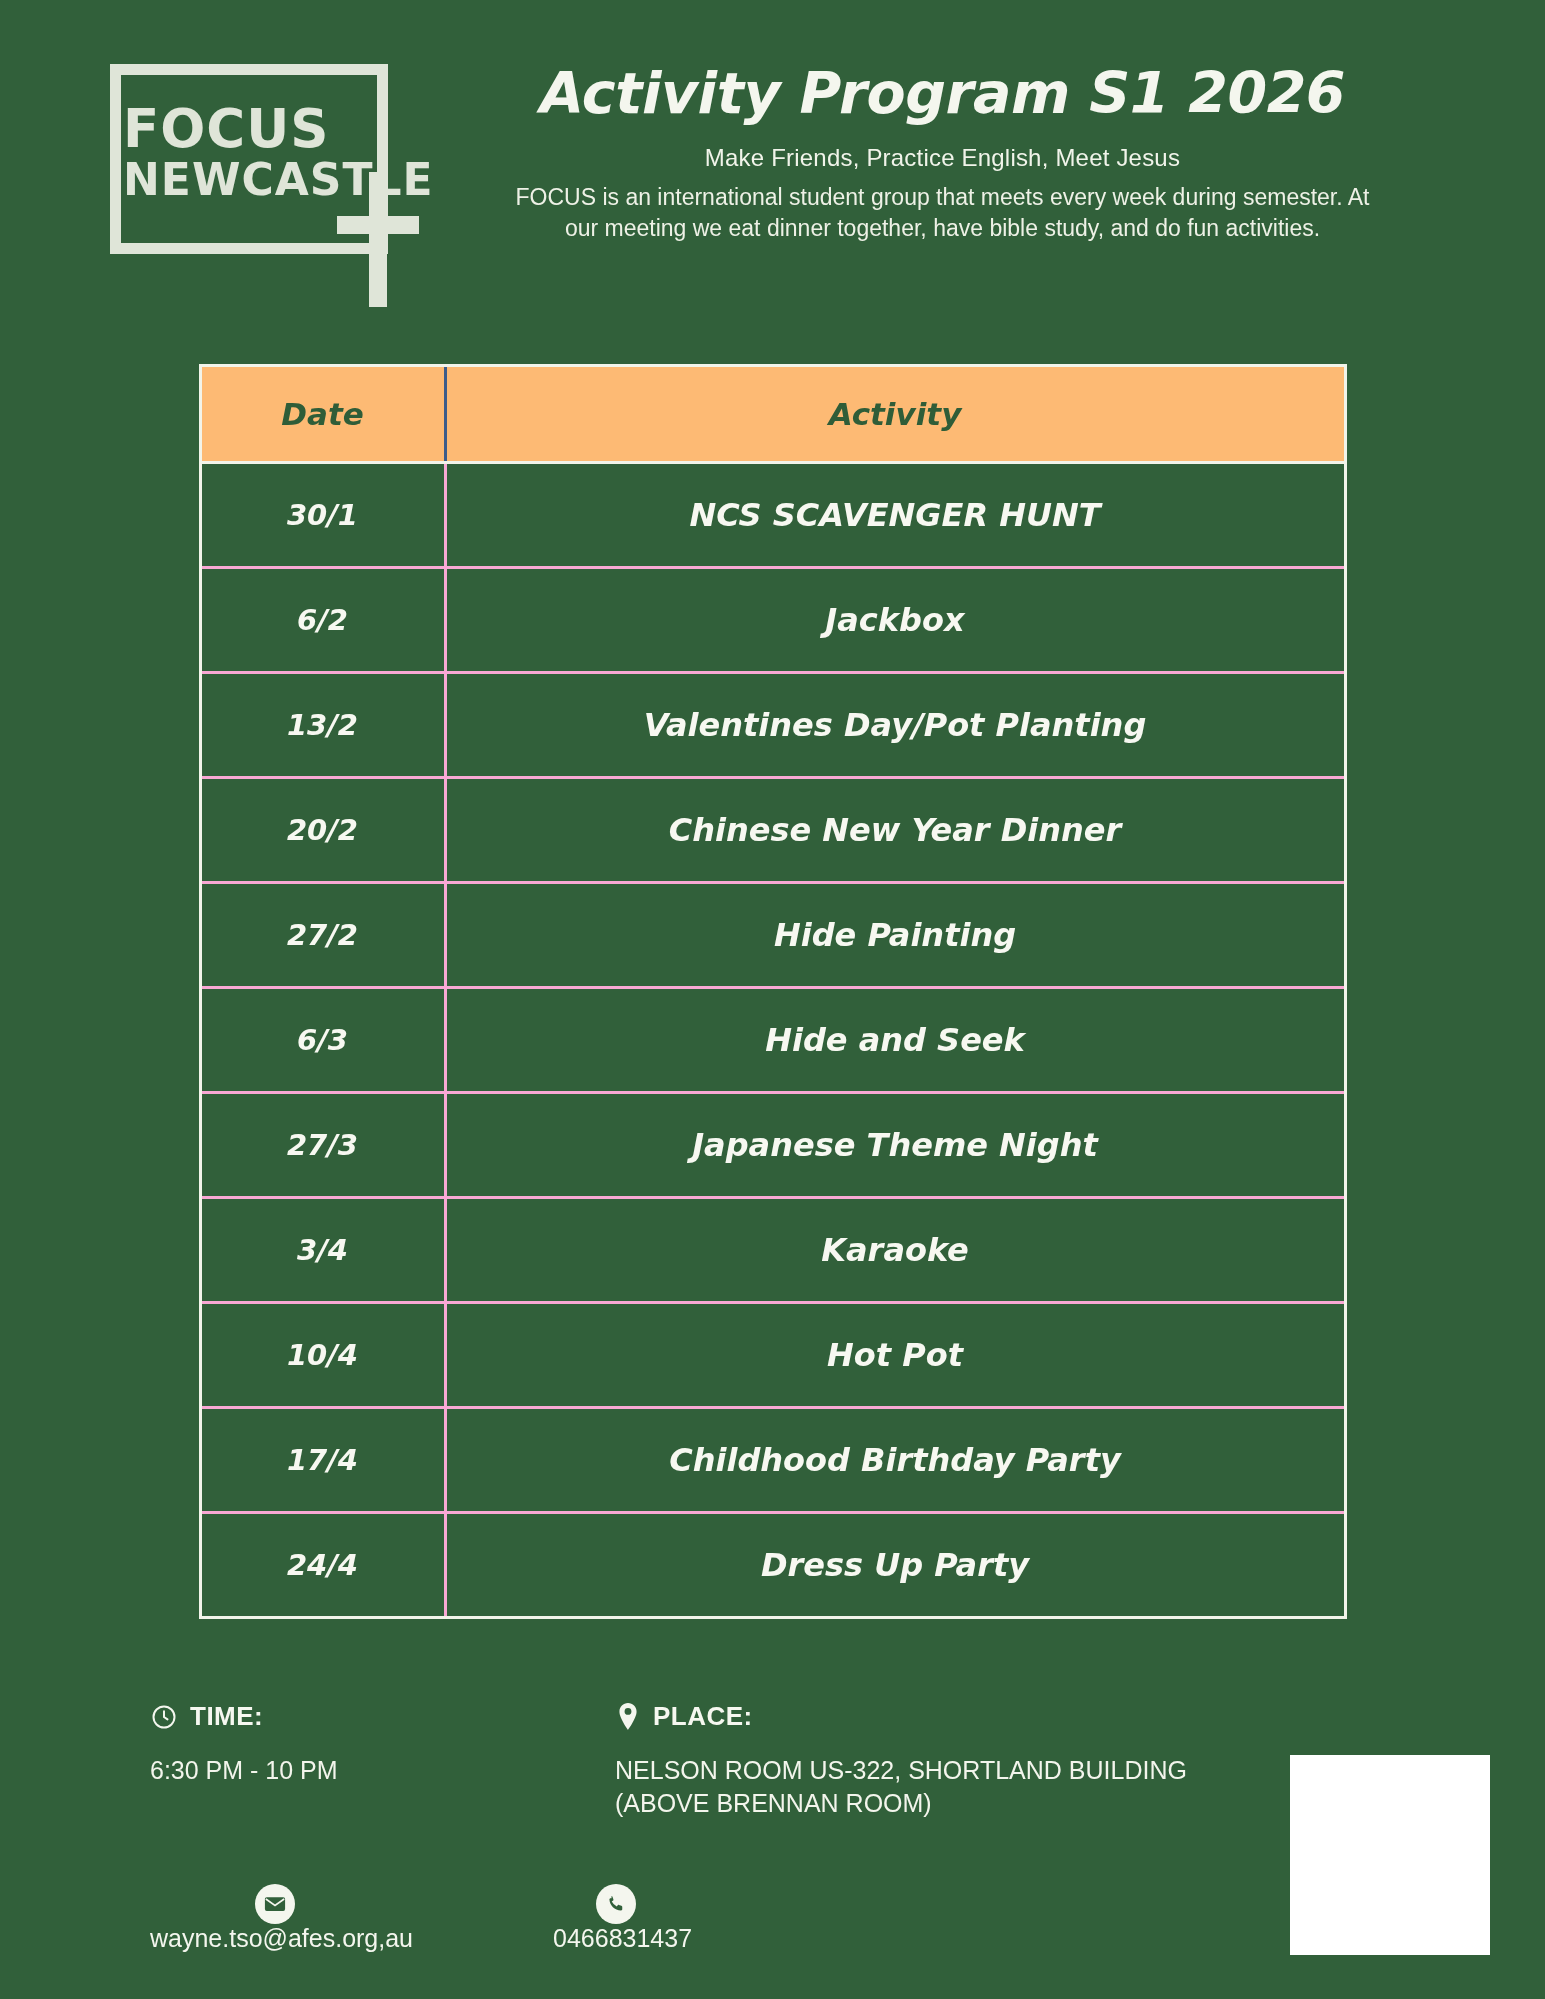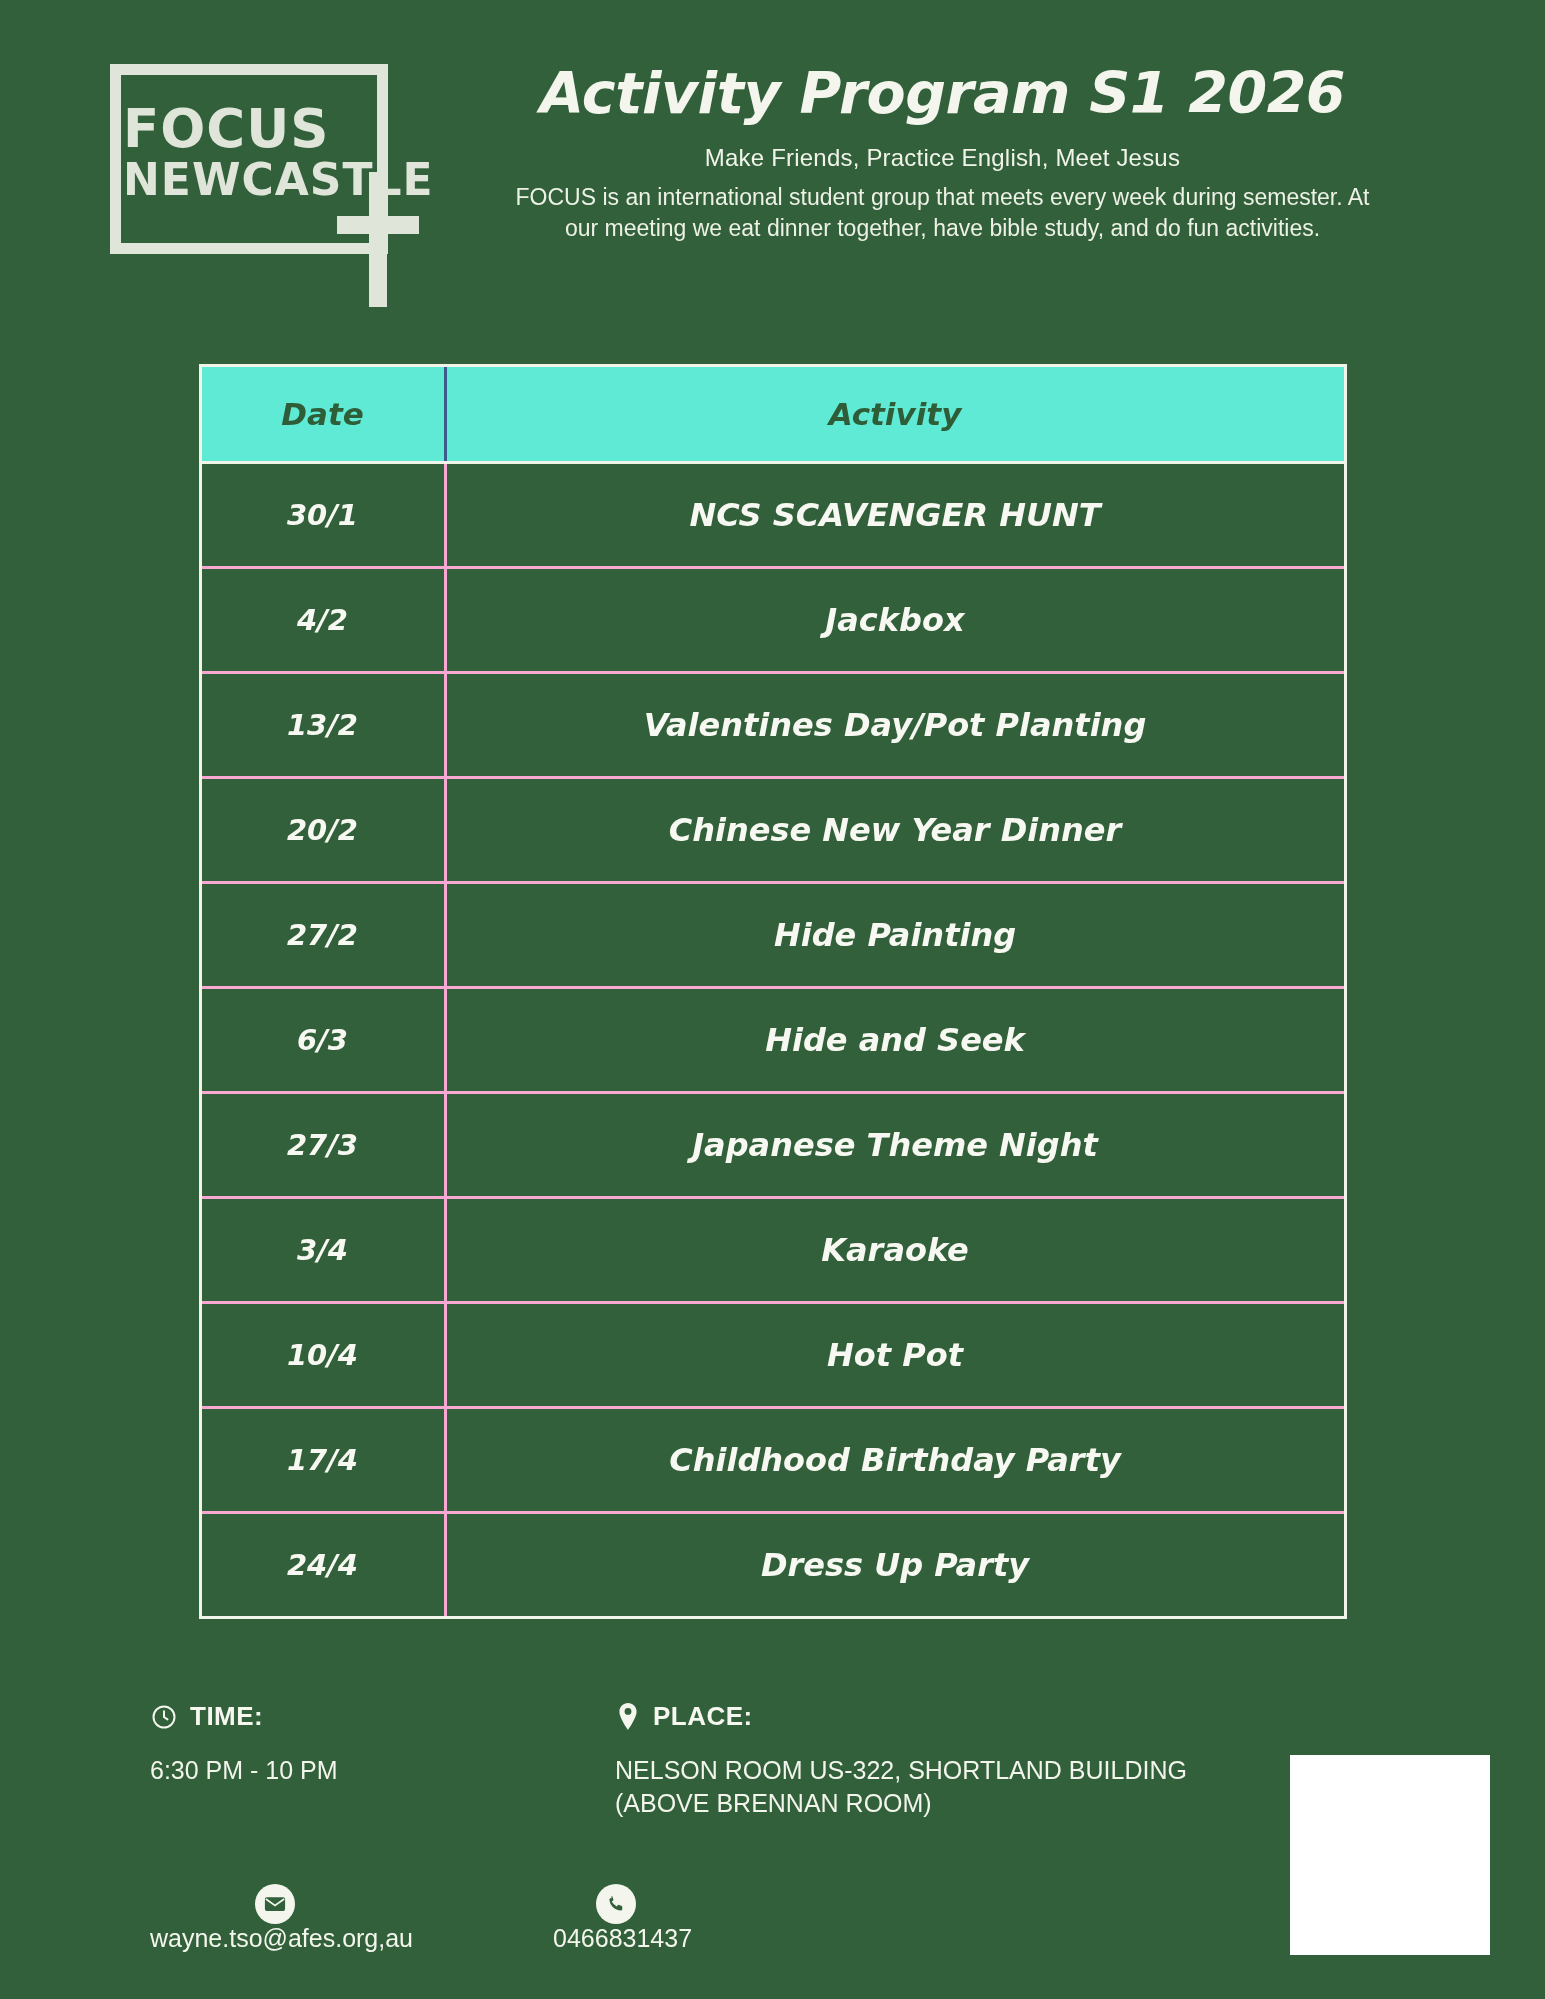--- a/index.html
+++ b/index.html
@@ -124,21 +124,21 @@
     width: 1148px;
     border: 3px solid #f2f4ea;
     box-sizing: border-box;
   }
   table {
     width: 100%;
     border-collapse: collapse;
     table-layout: fixed;
   }
   thead th {
-    background: #5eead4;
+    background: #fdba74;
     color: #2f5d38;
     font-family: "DejaVu Sans", sans-serif;
     font-weight: bold;
     font-style: italic;
     font-size: 31px;
     height: 92px;
     border: 3px solid #f2f4ea;
     border-top: none;
   }
   thead th.col-date {
@@ -291,21 +291,21 @@
           <th class="col-date">Date</th>
           <th class="col-act">Activity</th>
         </tr>
       </thead>
       <tbody>
         <tr>
           <td class="date">30/1</td>
           <td class="activity">NCS SCAVENGER HUNT</td>
         </tr>
         <tr>
-          <td class="date">4/2</td>
+          <td class="date">6/2</td>
           <td class="activity">Jackbox</td>
         </tr>
         <tr>
           <td class="date">13/2</td>
           <td class="activity">Valentines Day/Pot Planting</td>
         </tr>
         <tr>
           <td class="date">20/2</td>
           <td class="activity">Chinese New Year Dinner</td>
         </tr>

